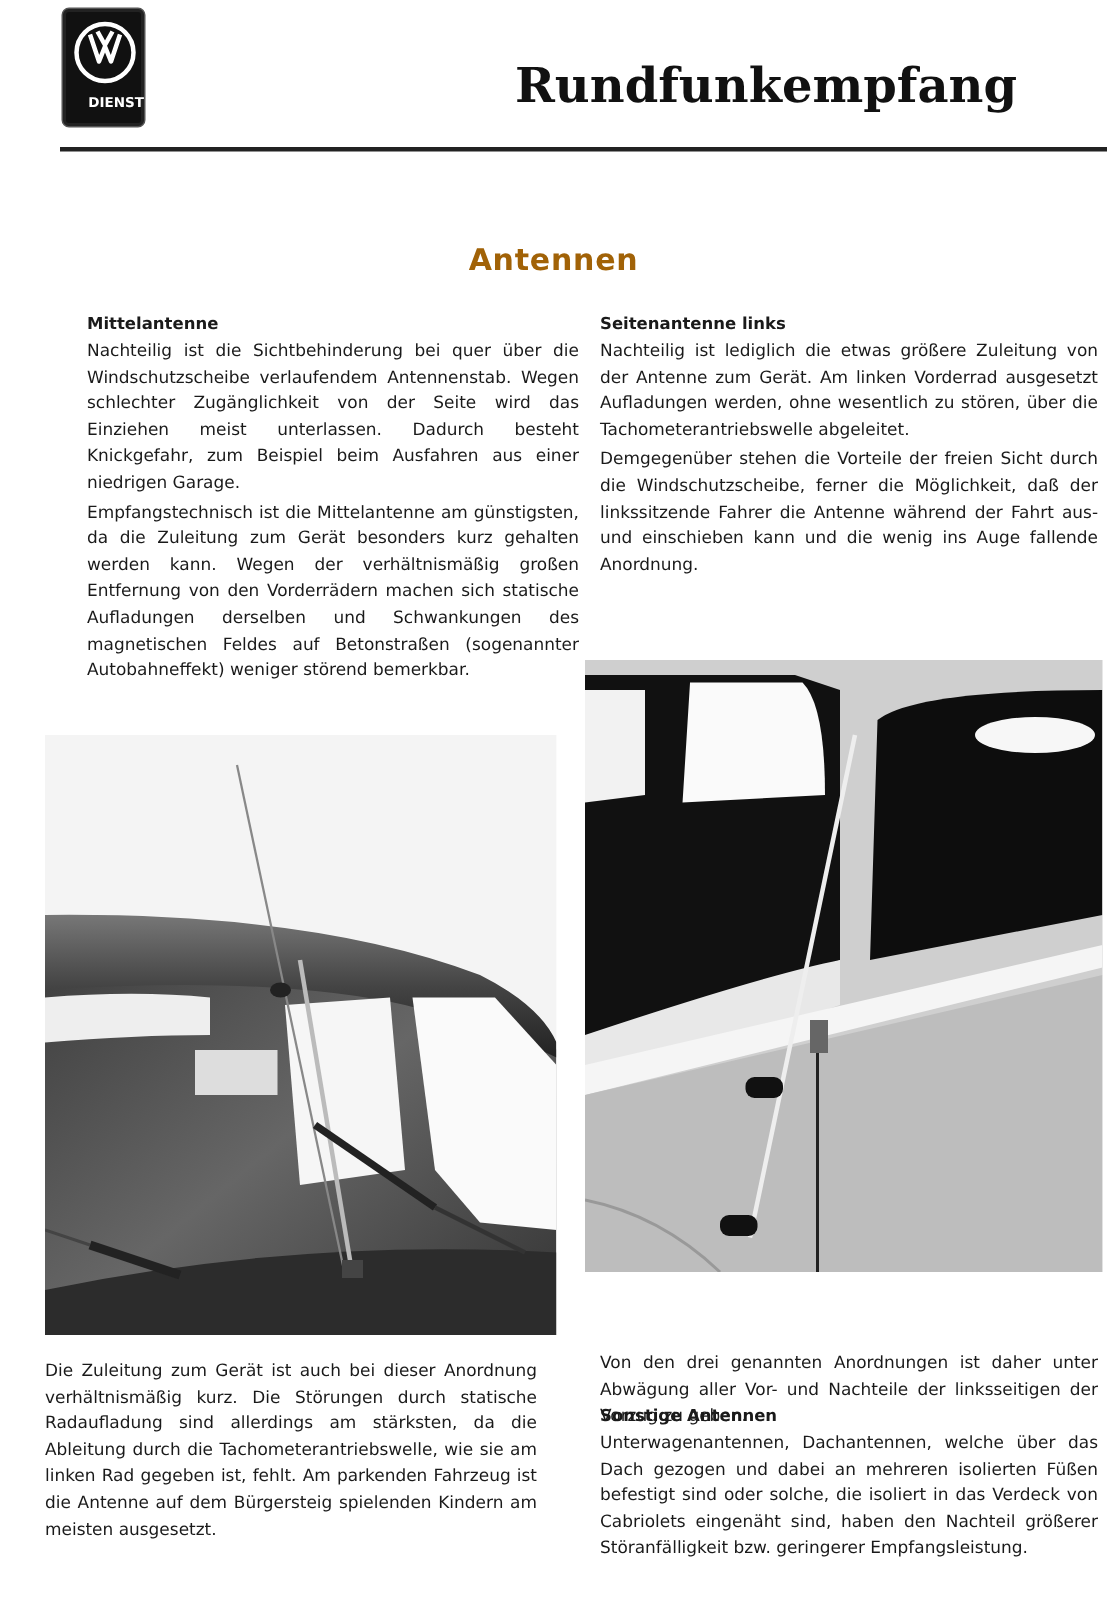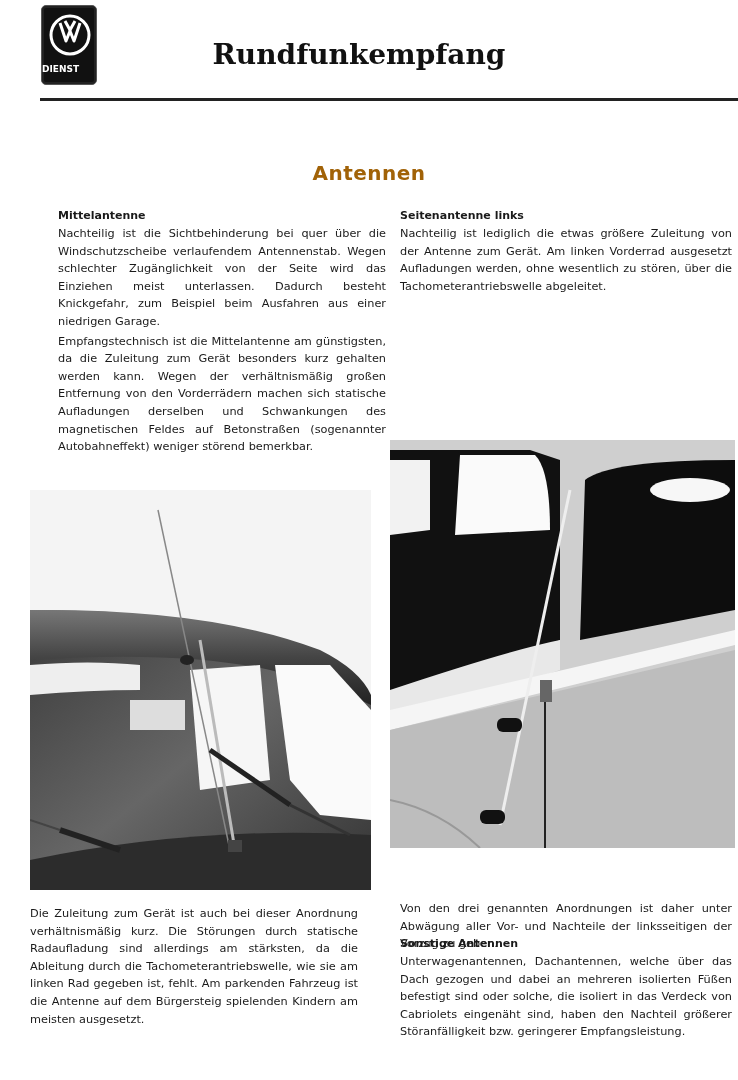--- a/index.html
+++ b/index.html
@@ -1,23 +1,23 @@
 <!DOCTYPE html>
 <html><head>
 <meta charset="utf-8">
 <style>
   * { margin:0; padding:0; box-sizing:border-box; }
   html, body { width:738px; height:1080px; background:#fff; overflow:hidden; }
   body { position:relative; font-family:"DejaVu Sans", sans-serif; color:#1a1a1a; }
 
   .logo { position:absolute; left:41px; top:5px; width:56px; height:80px; background:#111; border-radius:5px; border:1px solid #555; box-shadow:inset 0 0 0 2px #222; }
   .logo svg { position:absolute; left:6px; top:7px; width:44px; height:44px; }
-  .logo .dienst { position:absolute; left:0; right:0; top:58px; text-align:left; color:#fff; font-family:"DejaVu Sans", sans-serif; font-weight:bold; font-size:9px; letter-spacing:0; }
+  .logo .dienst { position:absolute; left:0; right:0; top:58px; text-align:right; color:#fff; font-family:"DejaVu Sans", sans-serif; font-weight:bold; font-size:9px; letter-spacing:0; }
 
-  .page-title { position:absolute; left:0; right:0; top:38px; padding-left:100px; text-align:center; font-family:"DejaVu Serif", serif; font-weight:bold; font-size:28px; color:#111; padding-right:0; }
+  .page-title { position:absolute; left:0; right:0; top:38px; padding-left:100px; text-align:right; font-family:"DejaVu Serif", serif; font-weight:bold; font-size:32px; color:#111; padding-right:0; }
   .page-title span { display:inline-block; transform:translateX(-60px); }
   .rule { position:absolute; left:40px; right:0; top:98px; height:3px; background:#222; }
 
   .section-title { position:absolute; left:0; right:0; top:161px; text-align:center; font-family:"DejaVu Sans", sans-serif; font-size:20px; color:#a16207; letter-spacing:0.5px; }
 
   .col { position:absolute; font-size:11.3px; line-height:17.6px; text-align:justify; }
   .col h3 { font-size:11px; font-weight:bold; line-height:16px; margin-bottom:1px; }
   .col p { margin:0; }
   .col p + p { margin-top:2px; }
 
@@ -51,20 +51,21 @@
 
 <div class="col" id="c1">
   <h3>Mittelantenne</h3>
   <p>Nachteilig ist die Sichtbehinderung bei quer über die Windschutzscheibe verlaufendem Antennenstab. Wegen schlechter Zugänglichkeit von der Seite wird das Einziehen meist unterlassen. Dadurch besteht Knickgefahr, zum Beispiel beim Ausfahren aus einer niedrigen Garage.</p>
   <p>Empfangstechnisch ist die Mittelantenne am günstigsten, da die Zuleitung zum Gerät besonders kurz gehalten werden kann. Wegen der verhältnismäßig großen Entfernung von den Vorderrädern machen sich statische Aufladungen derselben und Schwankungen des magnetischen Feldes auf Betonstraßen (sogenannter Autobahneffekt) weniger störend bemerkbar.</p>
 </div>
 
 <div class="col" id="c2">
   <h3>Seitenantenne links</h3>
   <p>Nachteilig ist lediglich die etwas größere Zuleitung von der Antenne zum Gerät. Am linken Vorderrad ausgesetzt Aufladungen werden, ohne wesentlich zu stören, über die Tachometerantriebswelle abgeleitet.</p>
+  <p>Demgegenüber stehen die Vorteile der freien Sicht durch die Windschutzscheibe, ferner die Möglichkeit, daß der linkssitzende Fahrer die Antenne während der Fahrt aus- und einschieben kann und die wenig ins Auge fallende Anordnung.</p>
 </div>
 
 <div class="photo" id="photo-left">
   <svg viewBox="0 0 341 400" preserveAspectRatio="none">
     <defs>
       <linearGradient id="roofG" x1="0" y1="0" x2="0" y2="1">
         <stop offset="0" stop-color="#777"></stop>
           <stop offset="0.5" stop-color="#444"></stop>
           <stop offset="1" stop-color="#222"></stop>
       </linearGradient>

